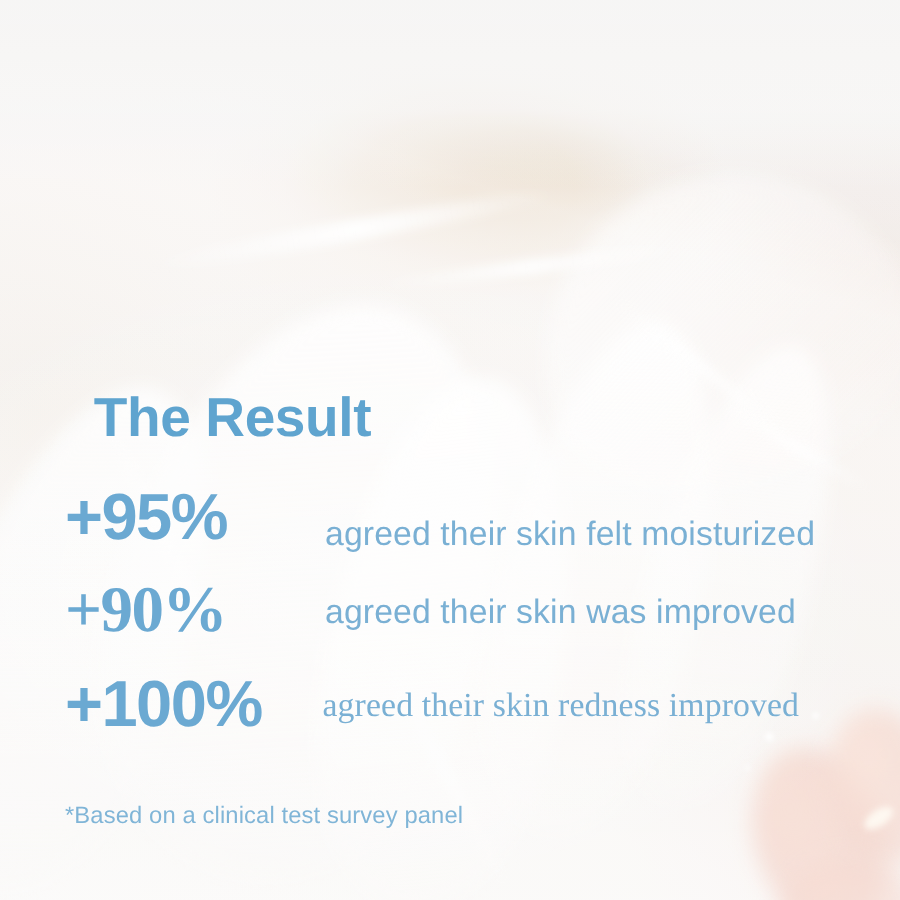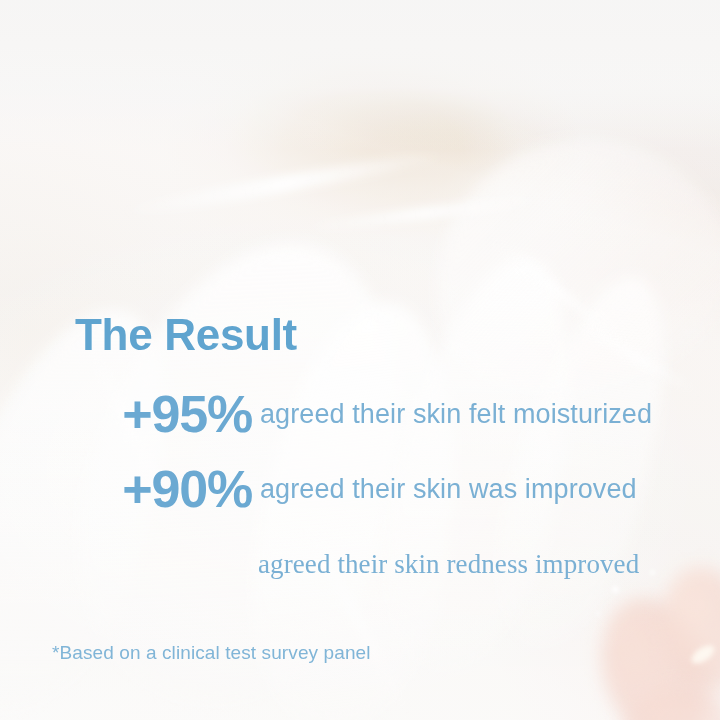--- a/index.html
+++ b/index.html
@@ -166,21 +166,20 @@
 
   .stats {
     position: absolute;
     left: 52px;
     top: 386px;
     width: 660px;
   }
   .stat-row {
     position: relative;
     height: 75px;
-    text-align: right;
   }
   .stat-value {
     position: absolute;
     left: 0;
     top: 0;
     width: 200px;
     font-size: 52px;
     font-weight: 700;
     letter-spacing: -1.2px;
     line-height: 56px;
@@ -252,29 +251,30 @@
   <div class="bg-layer bg-haze"></div>
 
   <div class="content">
 
     <div class="headline" style="color: rgb(95, 164, 207);">The Result</div>
 
     <div class="stats">
 
       <div class="stat-row">
         <span class="stat-value" style="color: rgb(107, 169, 210);">+95%</span>
-        <span class="stat-label" style="color: rgb(122, 176, 212);">agreed their skin felt moisturized</span>
+        <span class="stat-label" style="color: rgb(122, 176, 212); margin-top: 13px;">agreed their skin felt moisturized</span>
       </div>
 
       <div class="stat-row">
-        <span class="stat-value" style="color: rgb(107, 169, 210);">+90%</span>
+        <span class="stat-value" style="color: rgb(107, 169, 210); font-family: Liberation Serif, serif;">+90%</span>
         <span class="stat-label" style="color: rgb(122, 176, 212);">agreed their skin was improved</span>
       </div>
 
       <div class="stat-row wide">
+        <span class="stat-value" style="color: rgb(107, 169, 210);">+100%</span>
         <span class="stat-label" style="color: rgb(122, 176, 212); font-family: Liberation Serif, serif;">agreed their skin redness improved</span>
       </div>
 
     </div>
 
     <div class="footnote" style="color: rgb(128, 181, 215);">
       <div>*Based on a clinical test survey panel</div>
     </div>
 
   </div>

